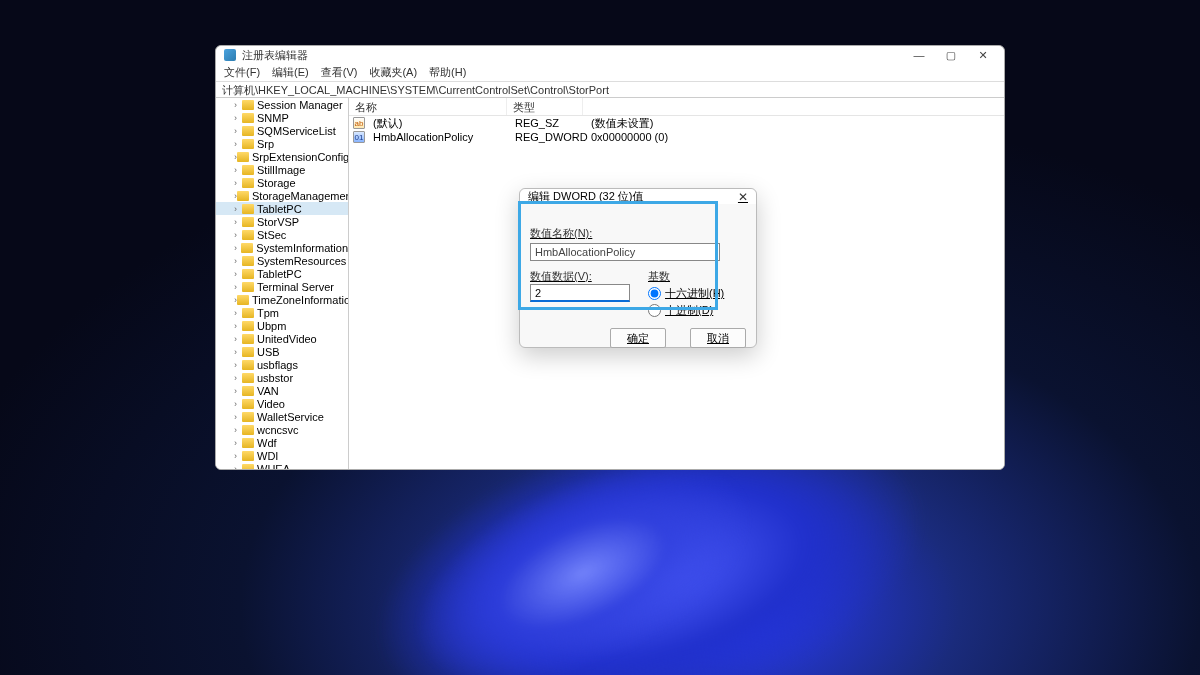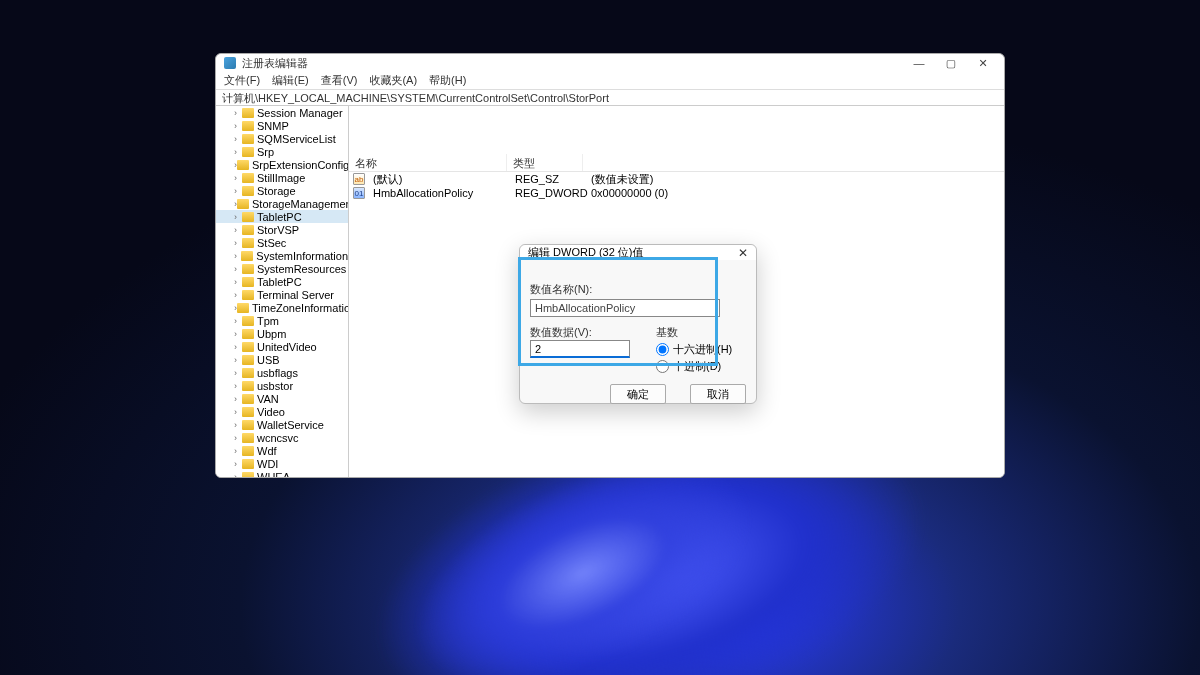--- a/index.html
+++ b/index.html
@@ -11,67 +11,67 @@
   overflow: hidden; position: relative;
 }
 .swirl { position: absolute; bottom: -100px; left: 200px; width: 900px; height: 400px;
   background: radial-gradient(ellipse 400px 200px at 50% 50%, #5060ff 0%, #2030cc 40%, transparent 70%);
   border-radius: 50%; transform: rotate(-15deg); filter: blur(6px); }
 .swirl2 { position: absolute; bottom: -50px; left: 350px; width: 600px; height: 300px;
   background: radial-gradient(ellipse 300px 150px at 40% 40%, #8090ff 0%, #3040dd 30%, transparent 60%);
   border-radius: 50%; transform: rotate(-25deg); filter: blur(3px); opacity: 0.8; }
 
 .window {
-  position: absolute; left: 215px; top: 53px; width: 790px; height: 425px;
+  position: absolute; left: 215px; top: 45px; width: 790px; height: 425px;
   background: #fff; border: 1px solid #aaa; border-radius: 6px;
   display: flex; flex-direction: column; overflow: hidden;
 }
 .titlebar { height: 18px; display: flex; align-items: center; padding: 0 8px; background: #fff; border-top-left-radius: 6px; border-top-right-radius: 6px; }
 .titlebar .icon { width: 12px; height: 12px; background: linear-gradient(135deg,#4aa3df,#2c7cb0); border-radius: 2px; margin-right: 6px; display: inline-block; }
 .titlebar .title { font-size: 11px; color: #333; }
 .winctrl { margin-left: auto; display: flex; gap: 18px; padding-right: 6px; }
 .winctrl span { font-size: 11px; color: #444; cursor: pointer; width: 14px; text-align: center; }
 .menubar { height: 18px; display: flex; gap: 12px; padding: 0 8px; align-items: center; font-size: 11px; color: #333; border-bottom: 1px solid #ddd; }
 .menubar span { cursor: pointer; }
 .addressbar { height: 16px; padding: 1px 6px; font-size: 11px; color: #333; border-bottom: 1px solid #ccc; background: #fff; white-space: nowrap; overflow: hidden; }
 
 .content { flex: 1; display: flex; overflow: hidden; }
 .tree { width: 133px; border-right: 1px solid #ccc; overflow-y: auto; overflow-x: hidden; background: #fff; font-size: 11px; }
 .tree-row { display: flex; align-items: center; height: 13px; padding-left: 18px; white-space: nowrap; cursor: pointer; }
 .tree-row .arrow { width: 8px; color: #666; font-size: 9px; }
 .tree-row .folder { width: 12px; height: 10px; background: linear-gradient(#ffd968,#e6b522); border-radius: 1px; margin-right: 3px; flex-shrink: 0; }
 .tree-row.sel { background: #d6e8f5; }
 .tree-row .label { color: #000; }
 
-.listpane { flex: 1; position: relative; background: #fff; margin-top: 48px; }
+.listpane { flex: 1; position: relative; background: #fff; }
 .listheader { display: flex; height: 18px; font-size: 11px; color: #333; border-bottom: 1px solid #e5e5e5; }
 .listheader div { padding: 2px 6px; border-right: 1px solid #eee; }
 .col-name { width: 158px; }
 .col-type { width: 76px; }
 .col-data { flex: 1; }
 .listrow { display: flex; height: 14px; font-size: 11px; align-items: center; }
 .listrow .cell { padding: 0 6px; white-space: nowrap; }
 .valicon { width: 12px; height: 12px; margin-left: 4px; margin-right: 2px; flex-shrink: 0; border: 1px solid #999; border-radius: 1px; display: inline-flex; align-items: center; justify-content: center; font-size: 8px; }
 .valicon.sz { background: linear-gradient(#fff,#ffe8b0); color: #c05a00; }
 .valicon.dw { background: linear-gradient(#d8e8ff,#88b4ff); color: #1a3c88; }
 
 .dialog {
   position: absolute; left: 170px; top: 90px; width: 238px; height: 160px;
   background: #f8f8f8; border: 1px solid #bbb; border-radius: 6px;
   box-shadow: 0 8px 24px rgba(0,0,0,0.2);
-  display: flex; flex-direction: column;
+  display: flex; flex-direction: column; text-decoration: underline;
 }
 .dlg-title { height: 18px; display: flex; align-items: center; padding: 0 8px; font-size: 11px; background: #fff; border-top-left-radius: 6px; border-top-right-radius: 6px; }
 .dlg-close { margin-left: auto; font-size: 12px; color: #333; cursor: pointer; }
 .dlg-body { flex: 1; padding: 20px 10px 6px; position: relative; }
 .highlight-box { position: absolute; left: -2px; top: -3px; width: 200px; height: 109px; border: 3px solid #3da8e6; pointer-events: none; }
 .dlg-label { font-size: 11px; color: #333; margin-top: 2px; }
 .dlg-input { width: 190px; height: 18px; border: 1px solid #888; background: #fff; padding: 0 4px; font-size: 11px; margin-top: 2px; }
 .dlg-input.ro { color: #444; }
-.dlg-row2 { display: flex; margin-top: 6px; gap: 8px; }
+.dlg-row2 { display: flex; margin-top: 6px; }
 .dlg-col-l { width: 118px; }
 .dlg-col-r { flex: 1; }
 .dlg-val-input { width: 100px; height: 18px; border: 1px solid #888; border-bottom: 2px solid #0a6cd6; padding: 0 4px; font-size: 11px; }
 .radio-row { display: flex; align-items: center; font-size: 11px; margin-top: 2px; gap: 4px; }
 .radio-row input { margin: 0; }
 .dlg-buttons { display: flex; justify-content: flex-end; gap: 24px; padding: 4px 10px 8px; }
 .dlg-btn { width: 56px; height: 20px; border: 1px solid #aaa; background: #fcfcfc; border-radius: 2px; font-size: 11px; cursor: pointer; }
 
 .tree::-webkit-scrollbar { width: 14px; }
 .tree::-webkit-scrollbar-track { background: #f0f0f0; }

